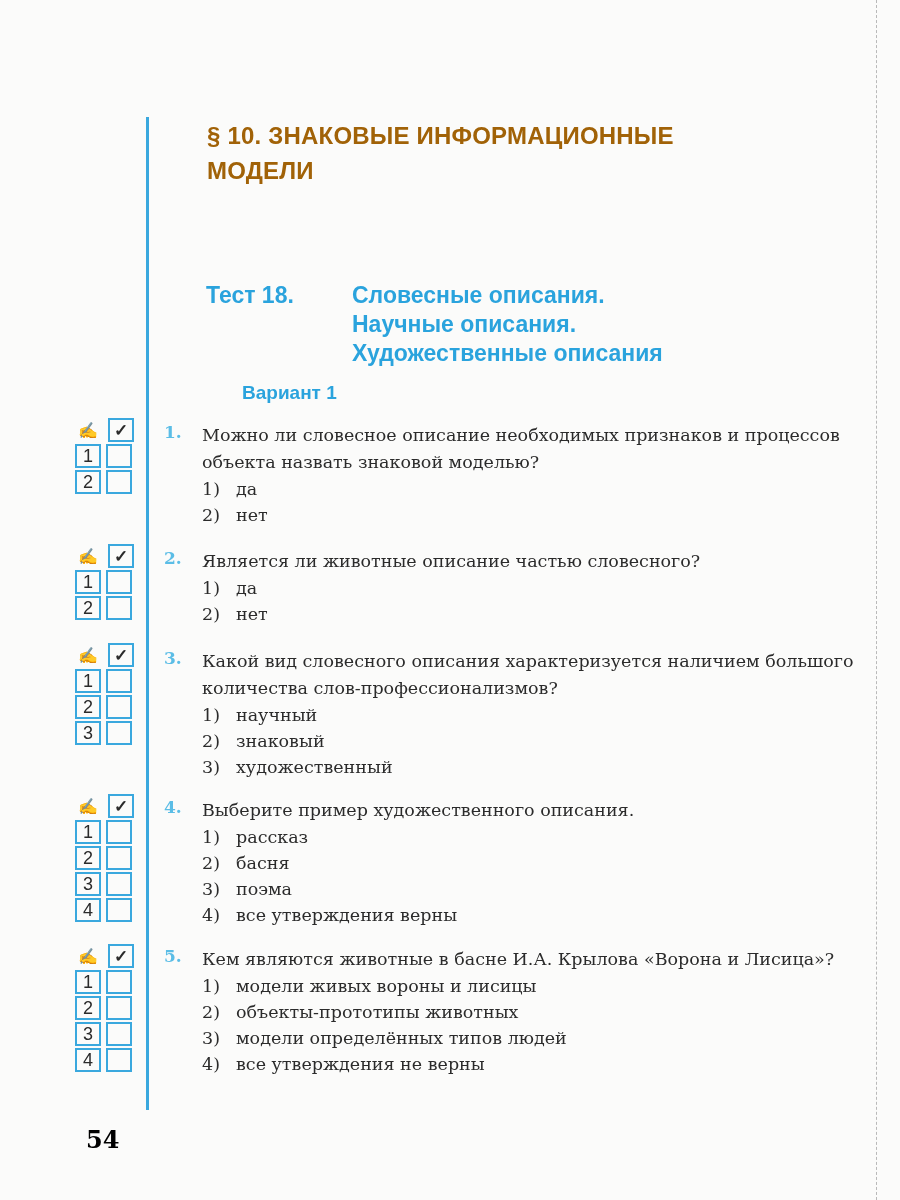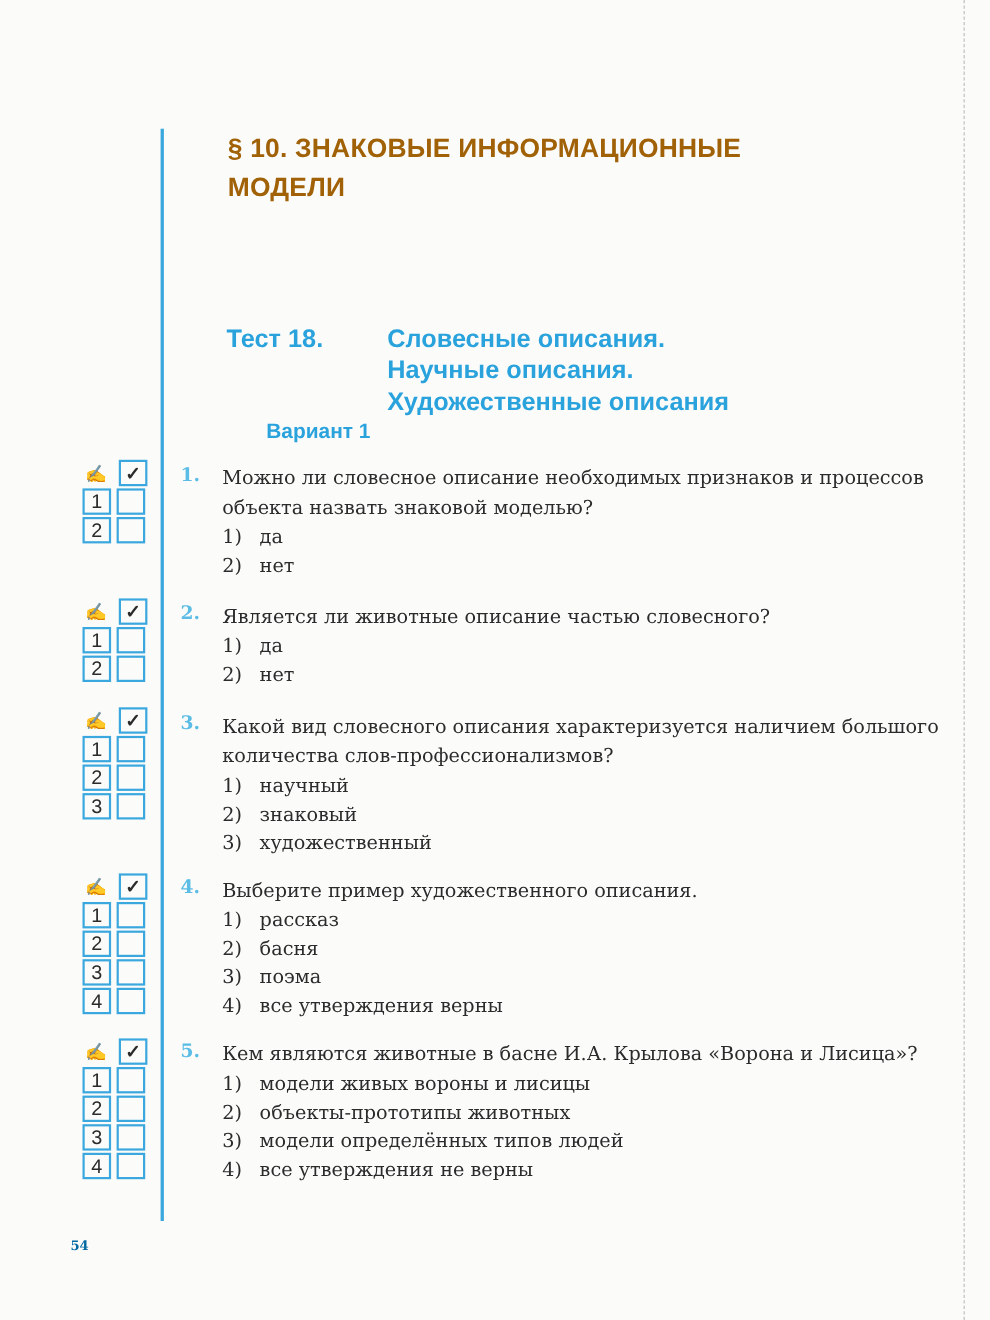--- a/index.html
+++ b/index.html
@@ -20,21 +20,20 @@
   .chapter-title {
     position: absolute; left: 207px; top: 118px; width: 660px;
     font-family: "Liberation Sans", sans-serif; font-weight: bold;
     font-size: 24px; line-height: 35px; color: #a16207; letter-spacing: 0.2px;
   }
   .test-heading {
     position: absolute; left: 206px; top: 281px;
     font-family: "Liberation Sans", sans-serif; font-weight: bold;
     font-size: 23px; line-height: 29px; color: #2aa3dd;
     display: flex;
-    margin-top: 12px;
   }
   .test-heading .num { width: 146px; }
   .test-heading .lines div { white-space: nowrap; }
   .variant {
     position: absolute; left: 206px; top: 382px;
     font-family: "Liberation Sans", sans-serif; font-weight: bold;
     font-size: 19px; color: #2aa3dd; margin-left: 36px;
   }
   .question { position: absolute; left: 164px; width: 700px; }
   .q-num {
@@ -55,22 +54,22 @@
     font-family: "Liberation Sans", sans-serif; font-size: 18px; color: #2b2b2b;
     box-sizing: content-box; background: #fbfbfa;
   }
   .ag-icon {
     width: 22px; height: 20px; margin-right: 7px; border: 2px solid transparent;
     display: flex; align-items: center; justify-content: center;
     font-size: 16px; color: #2b2b2b;
   }
   .ag-cell.check { font-size: 17px; font-weight: bold; }
   .page-number {
-    position: absolute; left: 64px; top: 1125px;
-    font-weight: bold; font-size: 12px; color: #0369a1;
+    position: absolute; left: 86px; top: 1125px;
+    font-weight: bold; font-size: 24px; color: #000000;
   }
 </style>
 </head>
 <body>
 
 <div class="page-line"></div>
 <div class="dashed-edge"></div>
 
 <div class="chapter-title">
   <div>§ 10. ЗНАКОВЫЕ ИНФОРМАЦИОННЫЕ</div>

